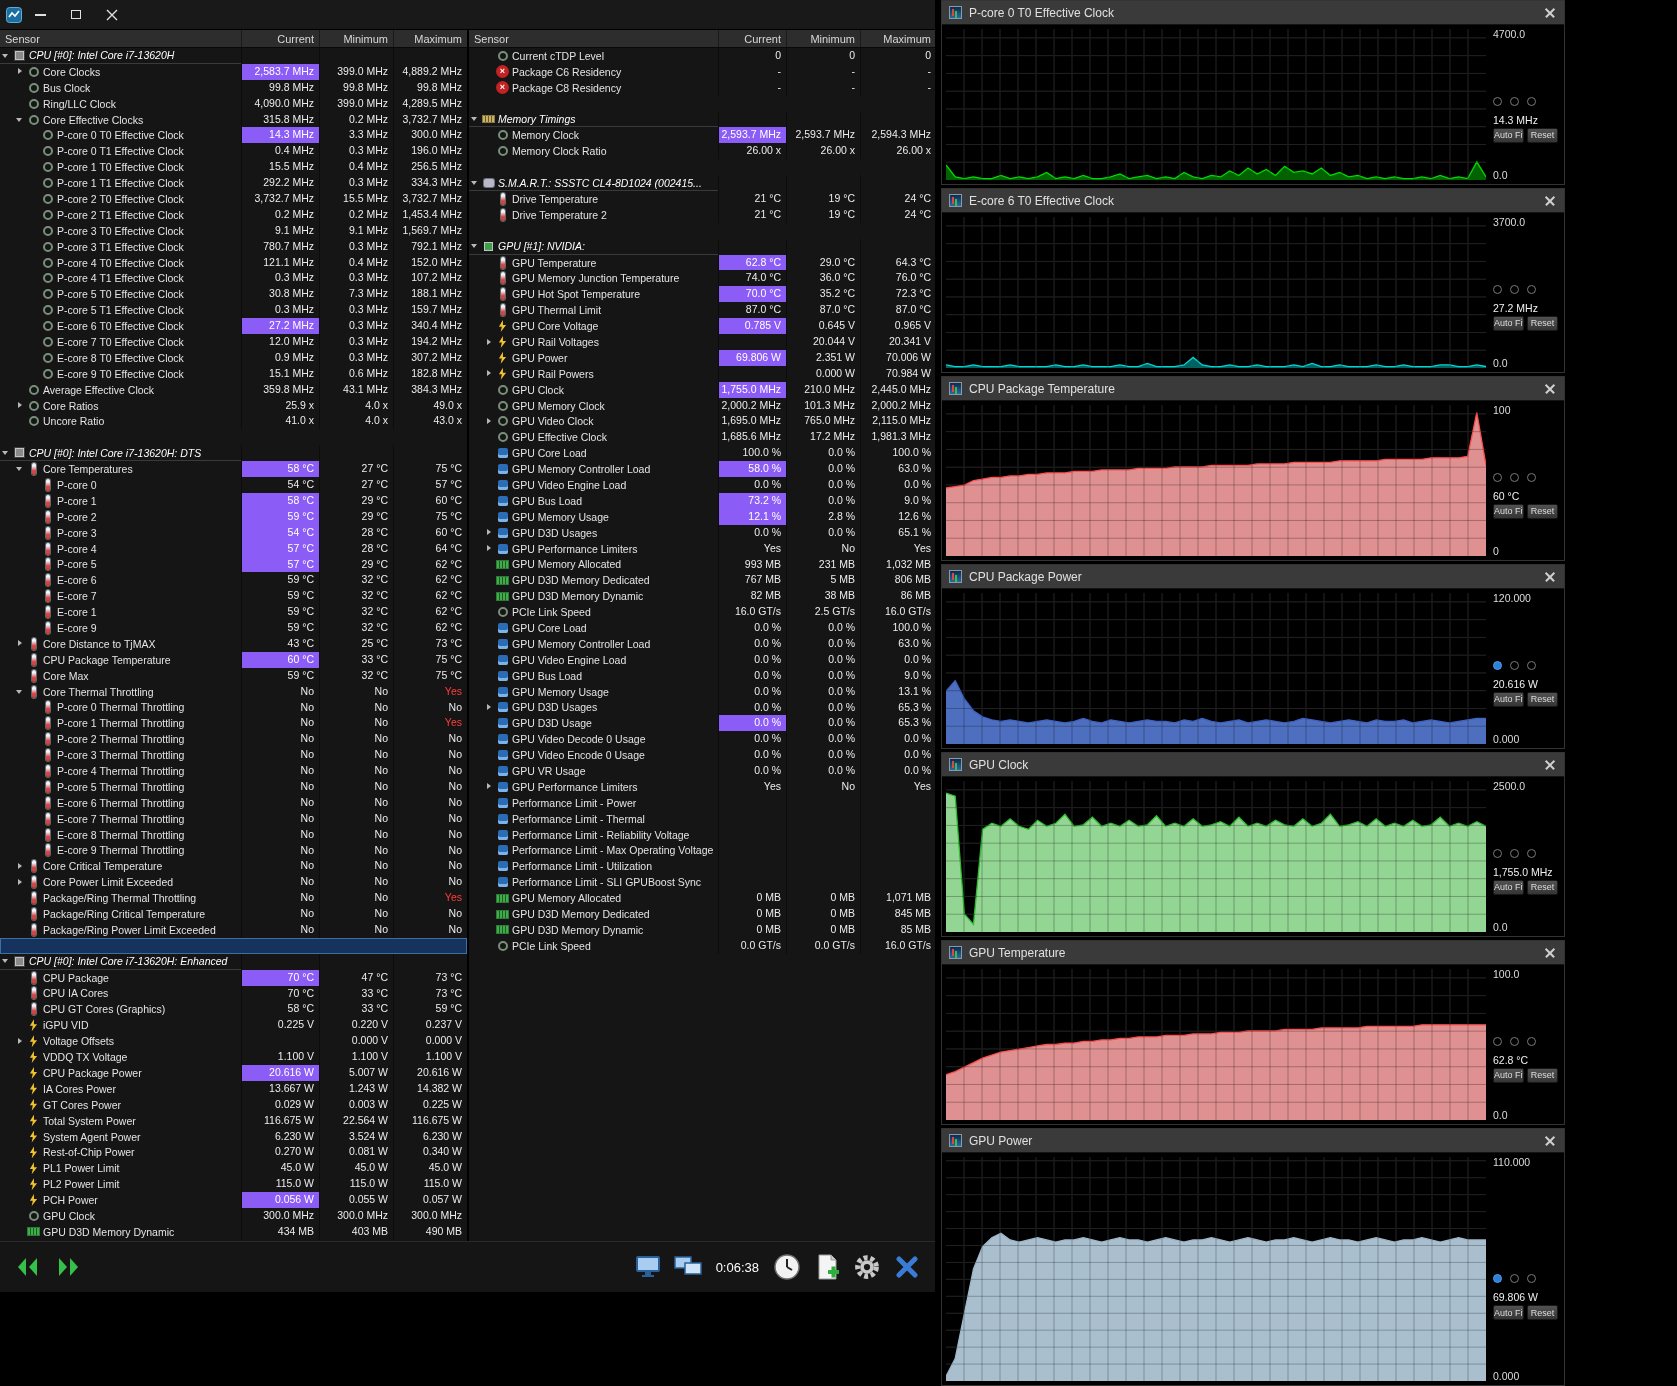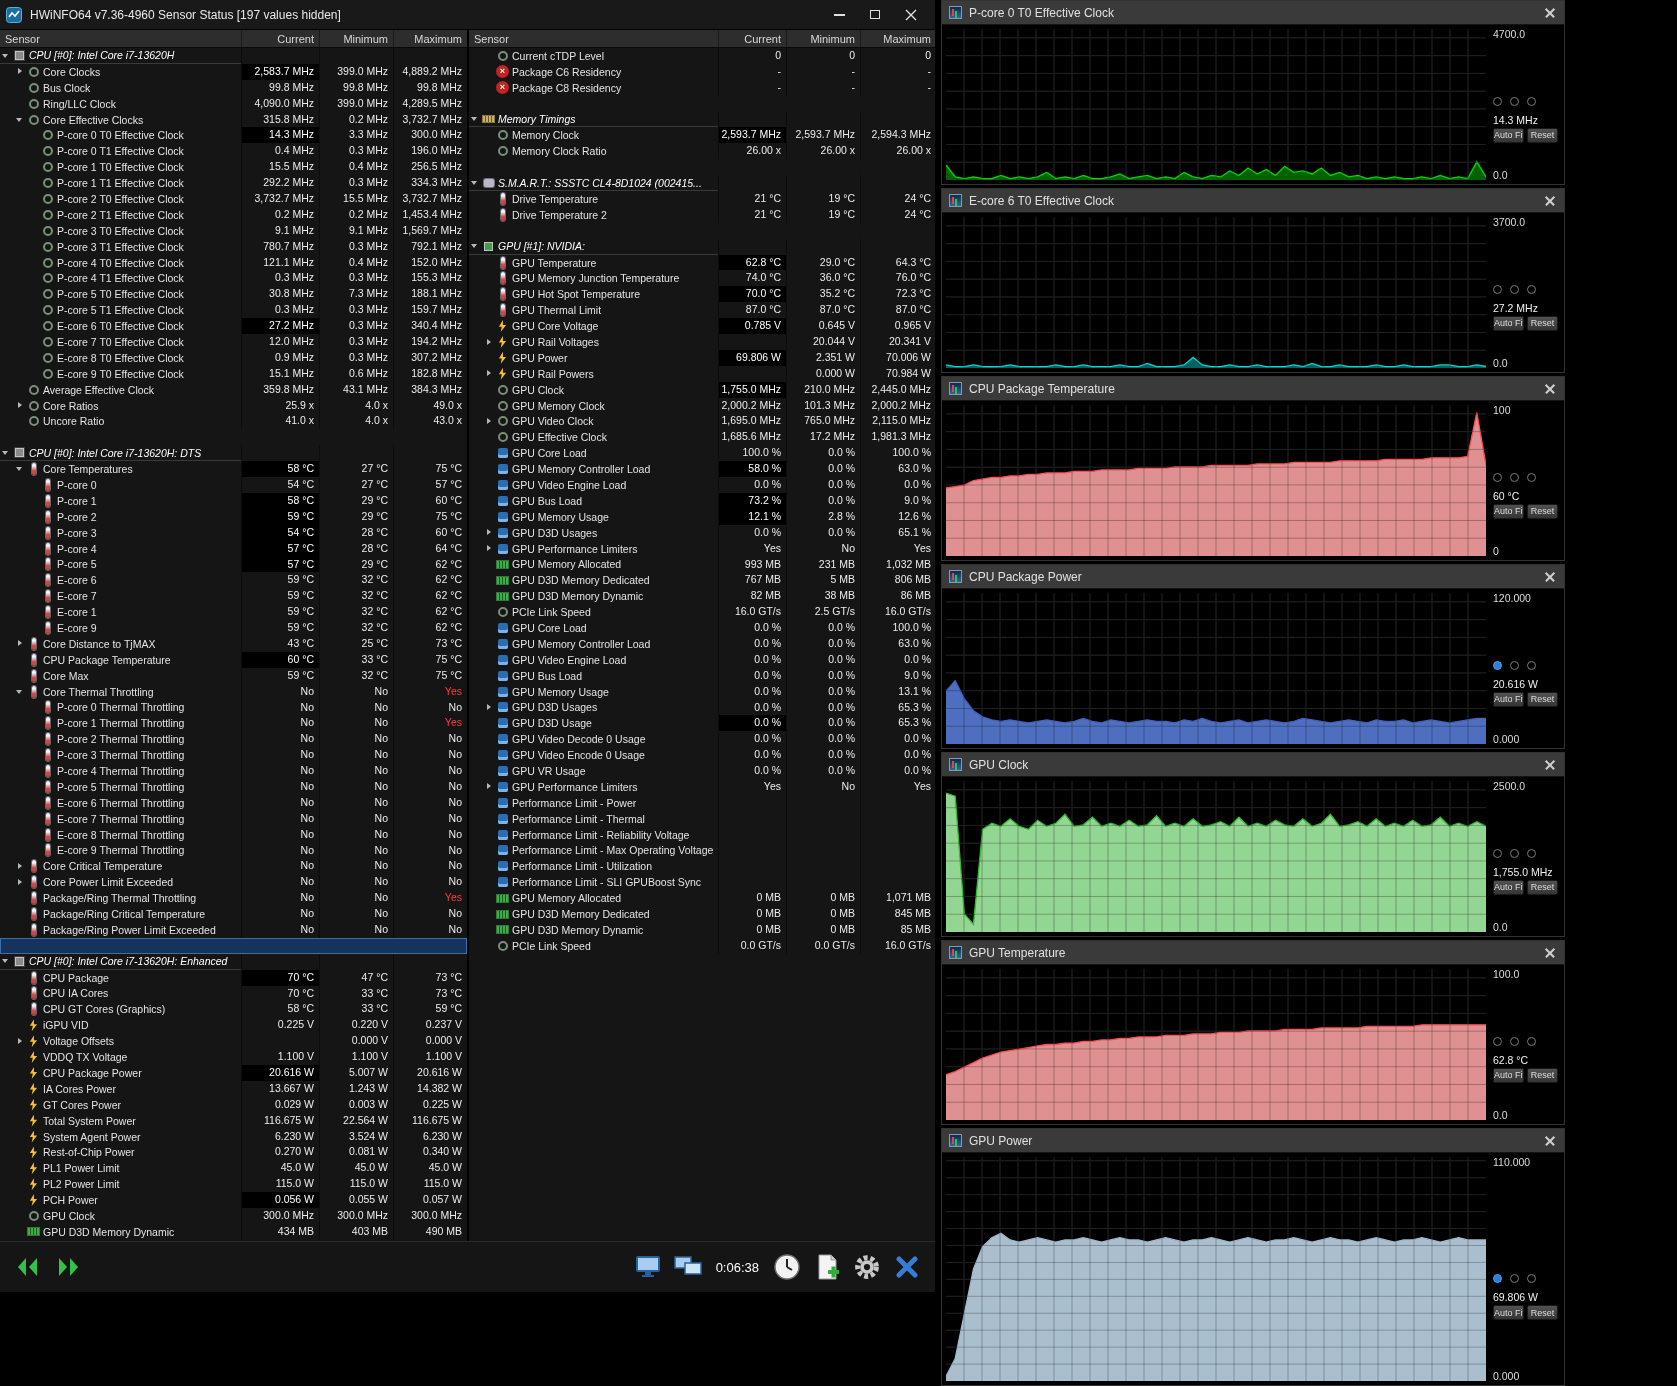--- a/index.html
+++ b/index.html
@@ -24,21 +24,21 @@
 .rows{flex:1;overflow:hidden}
 .trow{height:15.9px;display:flex;width:100%}
 .trow.gaprow{background:transparent}
 .selrow{background:#15335c;outline:1px solid #3d6ea8;outline-offset:-1px}
 .cname{flex:1;display:flex;align-items:center;overflow:hidden;white-space:nowrap}
 .sect .cname{border-bottom:1px solid #3a3a3a}
 .sect .lbl{font-style:italic;color:#fff}
 .cval{font-size:10.5px;color:#ececec;text-align:right;padding-right:5px;line-height:15.9px;border-left:1px solid #0c0c0c;overflow:hidden;white-space:nowrap;flex:none}
 .v0{width:78px}.v1{width:74px}.v2{width:74px}
 .rp .v0{width:68px}.rp .v1{width:74px}.rp .v2{width:76px}
-.cval.hl{background:#000000;color:#fff}
+.cval.hl{background:#8b5cf6;color:#fff}
 .cval.red{color:#ff3c3c}
 .ind{flex:none;height:1px}
 .lbl{font-size:10.5px;color:#e4e4e4;margin-left:3px}
 .arw{width:13px;height:15.9px;position:relative;flex:none;cursor:pointer}
 .arw.rt::after{content:"";position:absolute;left:4px;top:4.5px;border-left:4px solid #b8b8b8;border-top:3.5px solid transparent;border-bottom:3.5px solid transparent}
 .arw.dn::after{content:"";position:absolute;left:2px;top:6px;border-top:4px solid #b8b8b8;border-left:3.5px solid transparent;border-right:3.5px solid transparent}
 .sic{width:13px;height:13px;flex:none;position:relative}
 .sic.c::after{content:"";position:absolute;inset:1.5px;border-radius:50%;border:2px solid #7d8d7d;background:#101810}
 .sic.t::after{content:"";position:absolute;left:4.5px;top:0.5px;width:4px;height:12px;border-radius:2px;background:linear-gradient(#eef3ff 25%,#d04545 65%);box-shadow:0 0 0 1px #666}
 .sic.e::after{content:"";position:absolute;left:2px;top:0.5px;width:9px;height:12px;background:#f2c12e;clip-path:polygon(55% 0,10% 55%,42% 55%,30% 100%,90% 42%,55% 42%)}
@@ -83,21 +83,20 @@
 <body>
 
 <div class="screen">
 
   <div class="mw">
     <div class="tbar">
       <svg viewBox="0 0 16 16" width="16" height="16">
         <rect x="0.5" y="0.5" width="15" height="15" rx="3" fill="#1c6ea0" stroke="#5ab0dd"></rect>
         <path d="M3 10 L6 6 L9 9 L13 4" stroke="#ffffff" stroke-width="1.6" fill="none"></path>
       </svg>
-      <span class="ttl">HWiNFO64 v7.36-4960 Sensor Status [197 values hidden]</span>
       <span class="wbtns">
         <span class="wbtn">
             <span class="mingl"></span>
           </span>
         <span class="wbtn">
             <span class="maxgl"></span>
           </span>
         <span class="wbtn">
             <svg width="12" height="12" viewBox="0 0 12 12">
               <path d="M1 1 L11 11 M11 1 L1 11" stroke="#e0e0e0" stroke-width="1.4"></path>
@@ -271,21 +270,21 @@
             </div>
             <div class="trow srow">
               <div class="cname">
                 <span class="ind" style="width: 28px;"></span>
                 <span class="arw "></span>
                 <span class="sic c"></span>
                 <span class="lbl">P-core 4 T1 Effective Clock</span>
               </div>
               <div class="cval v0">0.3 MHz</div>
               <div class="cval v1">0.3 MHz</div>
-              <div class="cval v2">155.3 MHz</div>
+              <div class="cval v2">107.2 MHz</div>
             </div>
             <div class="trow srow">
               <div class="cname">
                 <span class="ind" style="width: 28px;"></span>
                 <span class="arw "></span>
                 <span class="sic c"></span>
                 <span class="lbl">P-core 5 T0 Effective Clock</span>
               </div>
               <div class="cval v0">30.8 MHz</div>
               <div class="cval v1">7.3 MHz</div>

